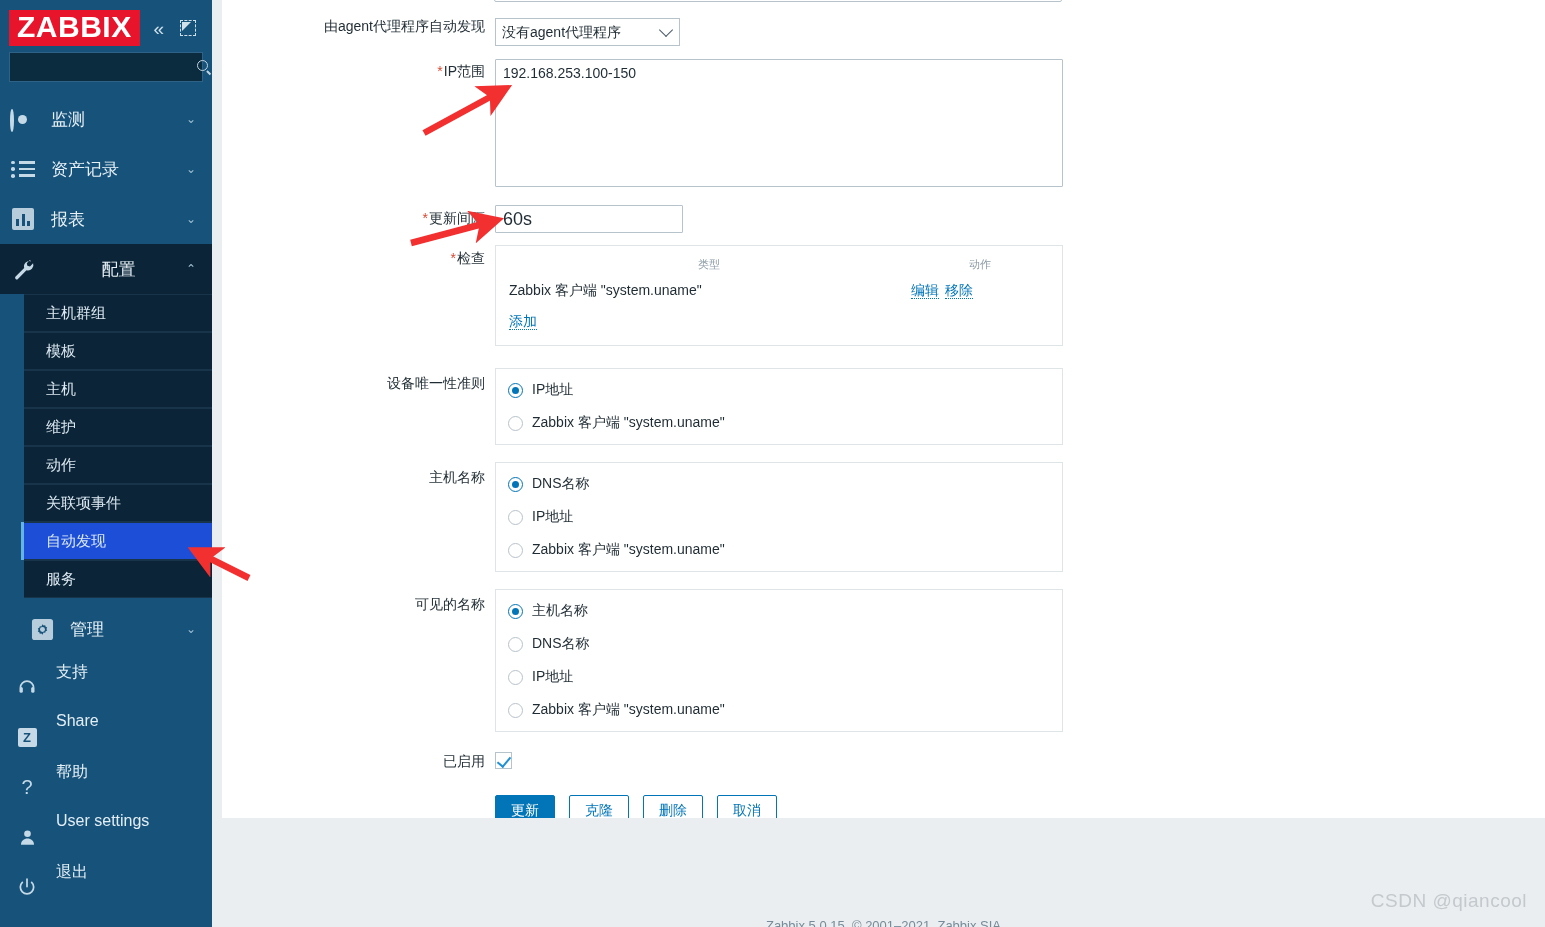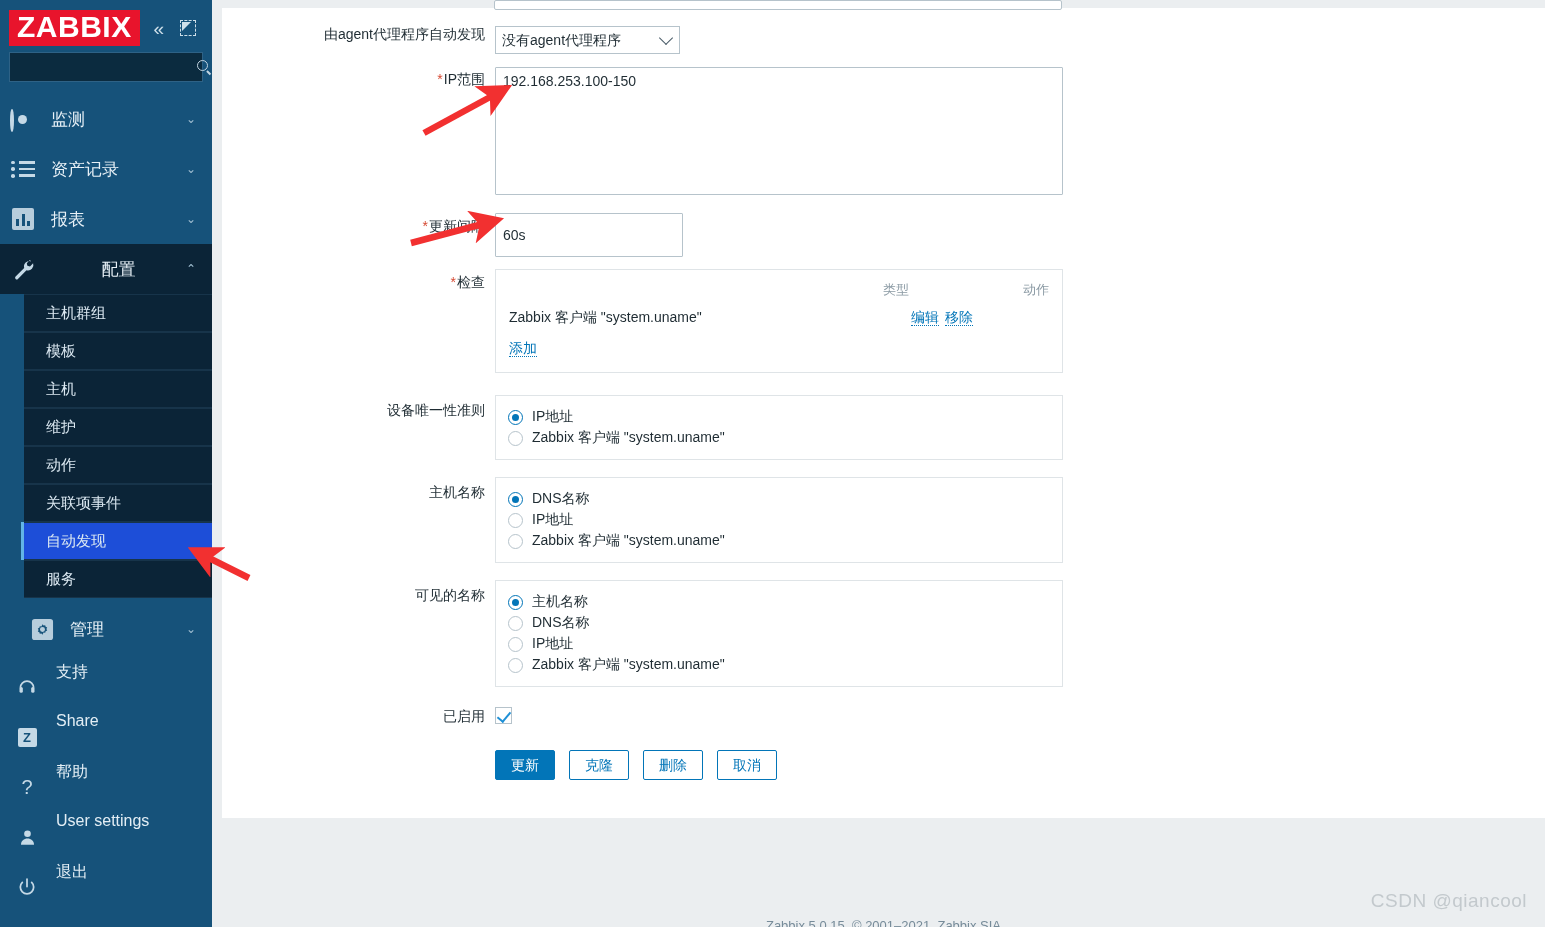--- a/index.html
+++ b/index.html
@@ -152,21 +152,21 @@
   .z-badge {
     width: 19px; height: 19px;
     background: #c5d9e6; color: #16527a;
     font-size: 13px; font-weight: bold;
     display:flex; align-items:center; justify-content:center;
     border-radius: 2px;
   }
 
   
   .content {
-    position: absolute; left: 222px; top: 8px;
+    position: absolute; left: 222px; top: 0;
     width: 1323px; height: 818px;
     background: #ffffff;
   }
   .form { padding: 0; }
   .frow {
     display: flex;
     align-items: flex-start;
   }
   .flabel {
     width: 273px;
@@ -216,55 +216,55 @@
     border: 1px solid #b6c3cb;
     padding: 5px 7px;
     font-size: 14px;
     color: #1f2c33;
     font-family: "Liberation Sans", sans-serif;
     resize: none;
     outline: none;
     border-radius: 1px;
   }
   input.zinput {
-    width: 188px; height: 44px;
+    width: 188px; height: 28px;
     border: 1px solid #b6c3cb;
     padding: 0 7px;
-    font-size: 14px;
+    font-size: 18px;
     color: #1f2c33;
     font-family: "Liberation Sans", sans-serif;
     outline: none;
     border-radius: 1px;
   }
 
   .panel {
     width: 568px;
     border: 1px solid #dfe4e7;
     background: #ffffff;
     padding: 10px 12px 12px 12px;
   }
   .chk-table { width: 100%; border-collapse: collapse; }
   .chk-table th {
-    text-align: right;
-    font-size: 13px; font-weight: normal;
+    text-align: center;
+    font-size: 11px; font-weight: normal;
     color: #8b9aa4;
     padding-bottom: 9px;
   }
   .chk-table th.act { width: 140px; }
   .chk-table td { font-size: 14px; color: #1f2c33; padding-bottom: 12px; vertical-align: top; }
   a.zlink {
     color: #0275b8;
     text-decoration: none;
     border-bottom: 1px dotted #0275b8;
     font-size: 14px;
     cursor: pointer;
   }
   .act-links a + a { margin-left: 6px; }
 
-  .radios { display: flex; flex-direction: column; gap: 3px; }
+  .radios { display: flex; flex-direction: column; gap: 15px; }
   .radio-line { display: flex; align-items: center; font-size: 14px; color: #1f2c33; cursor: pointer; }
   .rdot {
     width: 15px; height: 15px; border-radius: 50%;
     border: 1.6px solid #b6c3cb;
     background: #fff;
     margin-right: 9px;
     position: relative;
     flex: 0 0 auto;
   }
   .rdot.on { border-color: #0275b8; }

